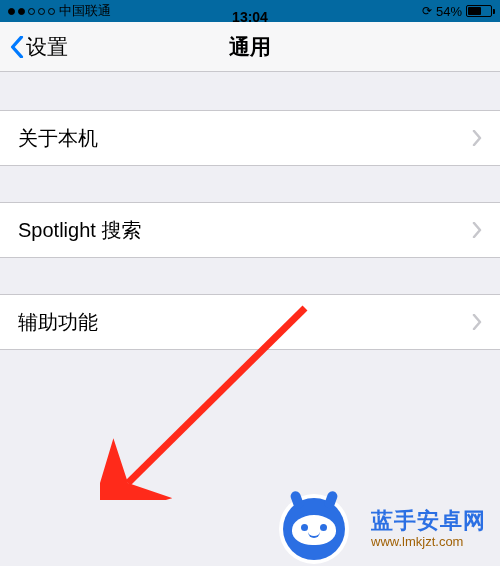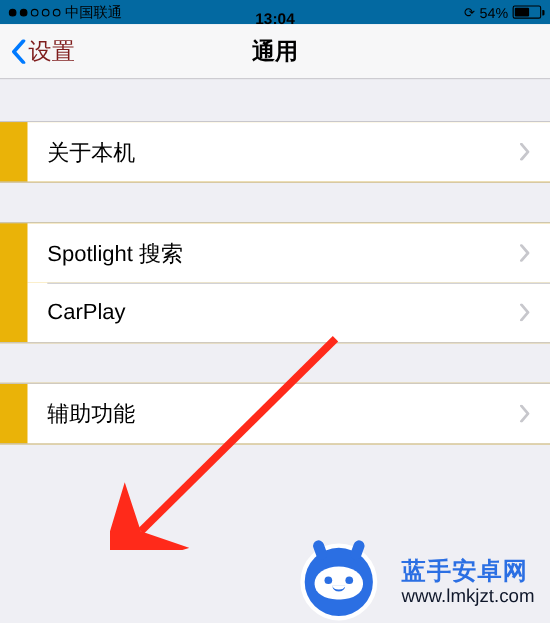--- a/index.html
+++ b/index.html
@@ -52,30 +52,30 @@
       height: 50px;
       background: #f7f7f8;
       border-bottom: 1px solid #c8c7cc;
       display: flex;
       align-items: center;
       padding: 0 10px;
       position: relative;
     }
     .back-btn {
       display: flex; align-items: center; gap: 2px;
-      color: #7f1d1d; font-size: 21px;
+      color: #000000; font-size: 21px;
       cursor: pointer;
     }
     .back-chevron { width: 14px; height: 22px; }
     .nav-title {
       position: absolute; left: 50%; transform: translateX(-50%);
       font-size: 21px; font-weight: 600; text-align: center;
     }
     
-    .list-group { margin-top: 36px; background: #eab308; border-top: 1px solid #c8c7cc; border-bottom: 1px solid #c8c7cc; padding-left: 25px; }
+    .list-group { margin-top: 36px; background: #be185d; border-top: 1px solid #c8c7cc; border-bottom: 1px solid #c8c7cc; }
     .list-group.first { margin-top: 38px; }
     .row {
       display: flex; align-items: center;
       height: 54px;
       padding: 0 18px;
       position: relative;
       cursor: pointer;
       background: #fff;
     }
     .row + .row::before {
@@ -129,21 +129,21 @@
       background: #2b6fe3; top: 9px;
     }
     .mascot-eye.l { left: 9px; } .mascot-eye.r { right: 9px; }
     .mascot-mouth {
       position: absolute; left: 50%; transform: translateX(-50%);
       top: 17px; width: 12px; height: 6px;
       border-bottom: 2px solid #2b6fe3; border-radius: 0 0 10px 10px;
     }
     .wm-text { display: flex; flex-direction: column; color: #2b6fe3; line-height: 1.2; margin-left: 16px; }
     .wm-line1 { font-weight: 700; font-size: 22px; letter-spacing: 1px; }
-    .wm-line2 { font-size: 17px; color: #0f172a; }
+    .wm-line2 { font-size: 13px; color: #a16207; }
   </style>
 </head>
 <body>
 
 <div class="status-bar">
   <div class="status-left">
     <span class="signal-dots">
       <span class="dot filled"></span>
         <span class="dot filled"></span>
         <span class="dot"></span>
@@ -185,28 +185,20 @@
 
 <div class="list-group">
   <div class="row">
     <span class="row-label">Spotlight 搜索</span>
     <span class="chevron">
         <svg viewBox="0 0 10 16">
           <path d="M2 1 L8 8 L2 15" fill="none" stroke="#c7c7cc" stroke-width="2.5" stroke-linecap="round" stroke-linejoin="round"></path>
         </svg>
       </span>
   </div>
-  <div class="row">
-    <span class="row-label">CarPlay</span>
-    <span class="chevron">
-        <svg viewBox="0 0 10 16">
-          <path d="M2 1 L8 8 L2 15" fill="none" stroke="#c7c7cc" stroke-width="2.5" stroke-linecap="round" stroke-linejoin="round"></path>
-        </svg>
-      </span>
-  </div>
 </div>
 
 <div class="list-group">
   <div class="row">
     <span class="row-label">辅助功能</span>
     <span class="chevron">
         <svg viewBox="0 0 10 16">
           <path d="M2 1 L8 8 L2 15" fill="none" stroke="#c7c7cc" stroke-width="2.5" stroke-linecap="round" stroke-linejoin="round"></path>
         </svg>
       </span>

